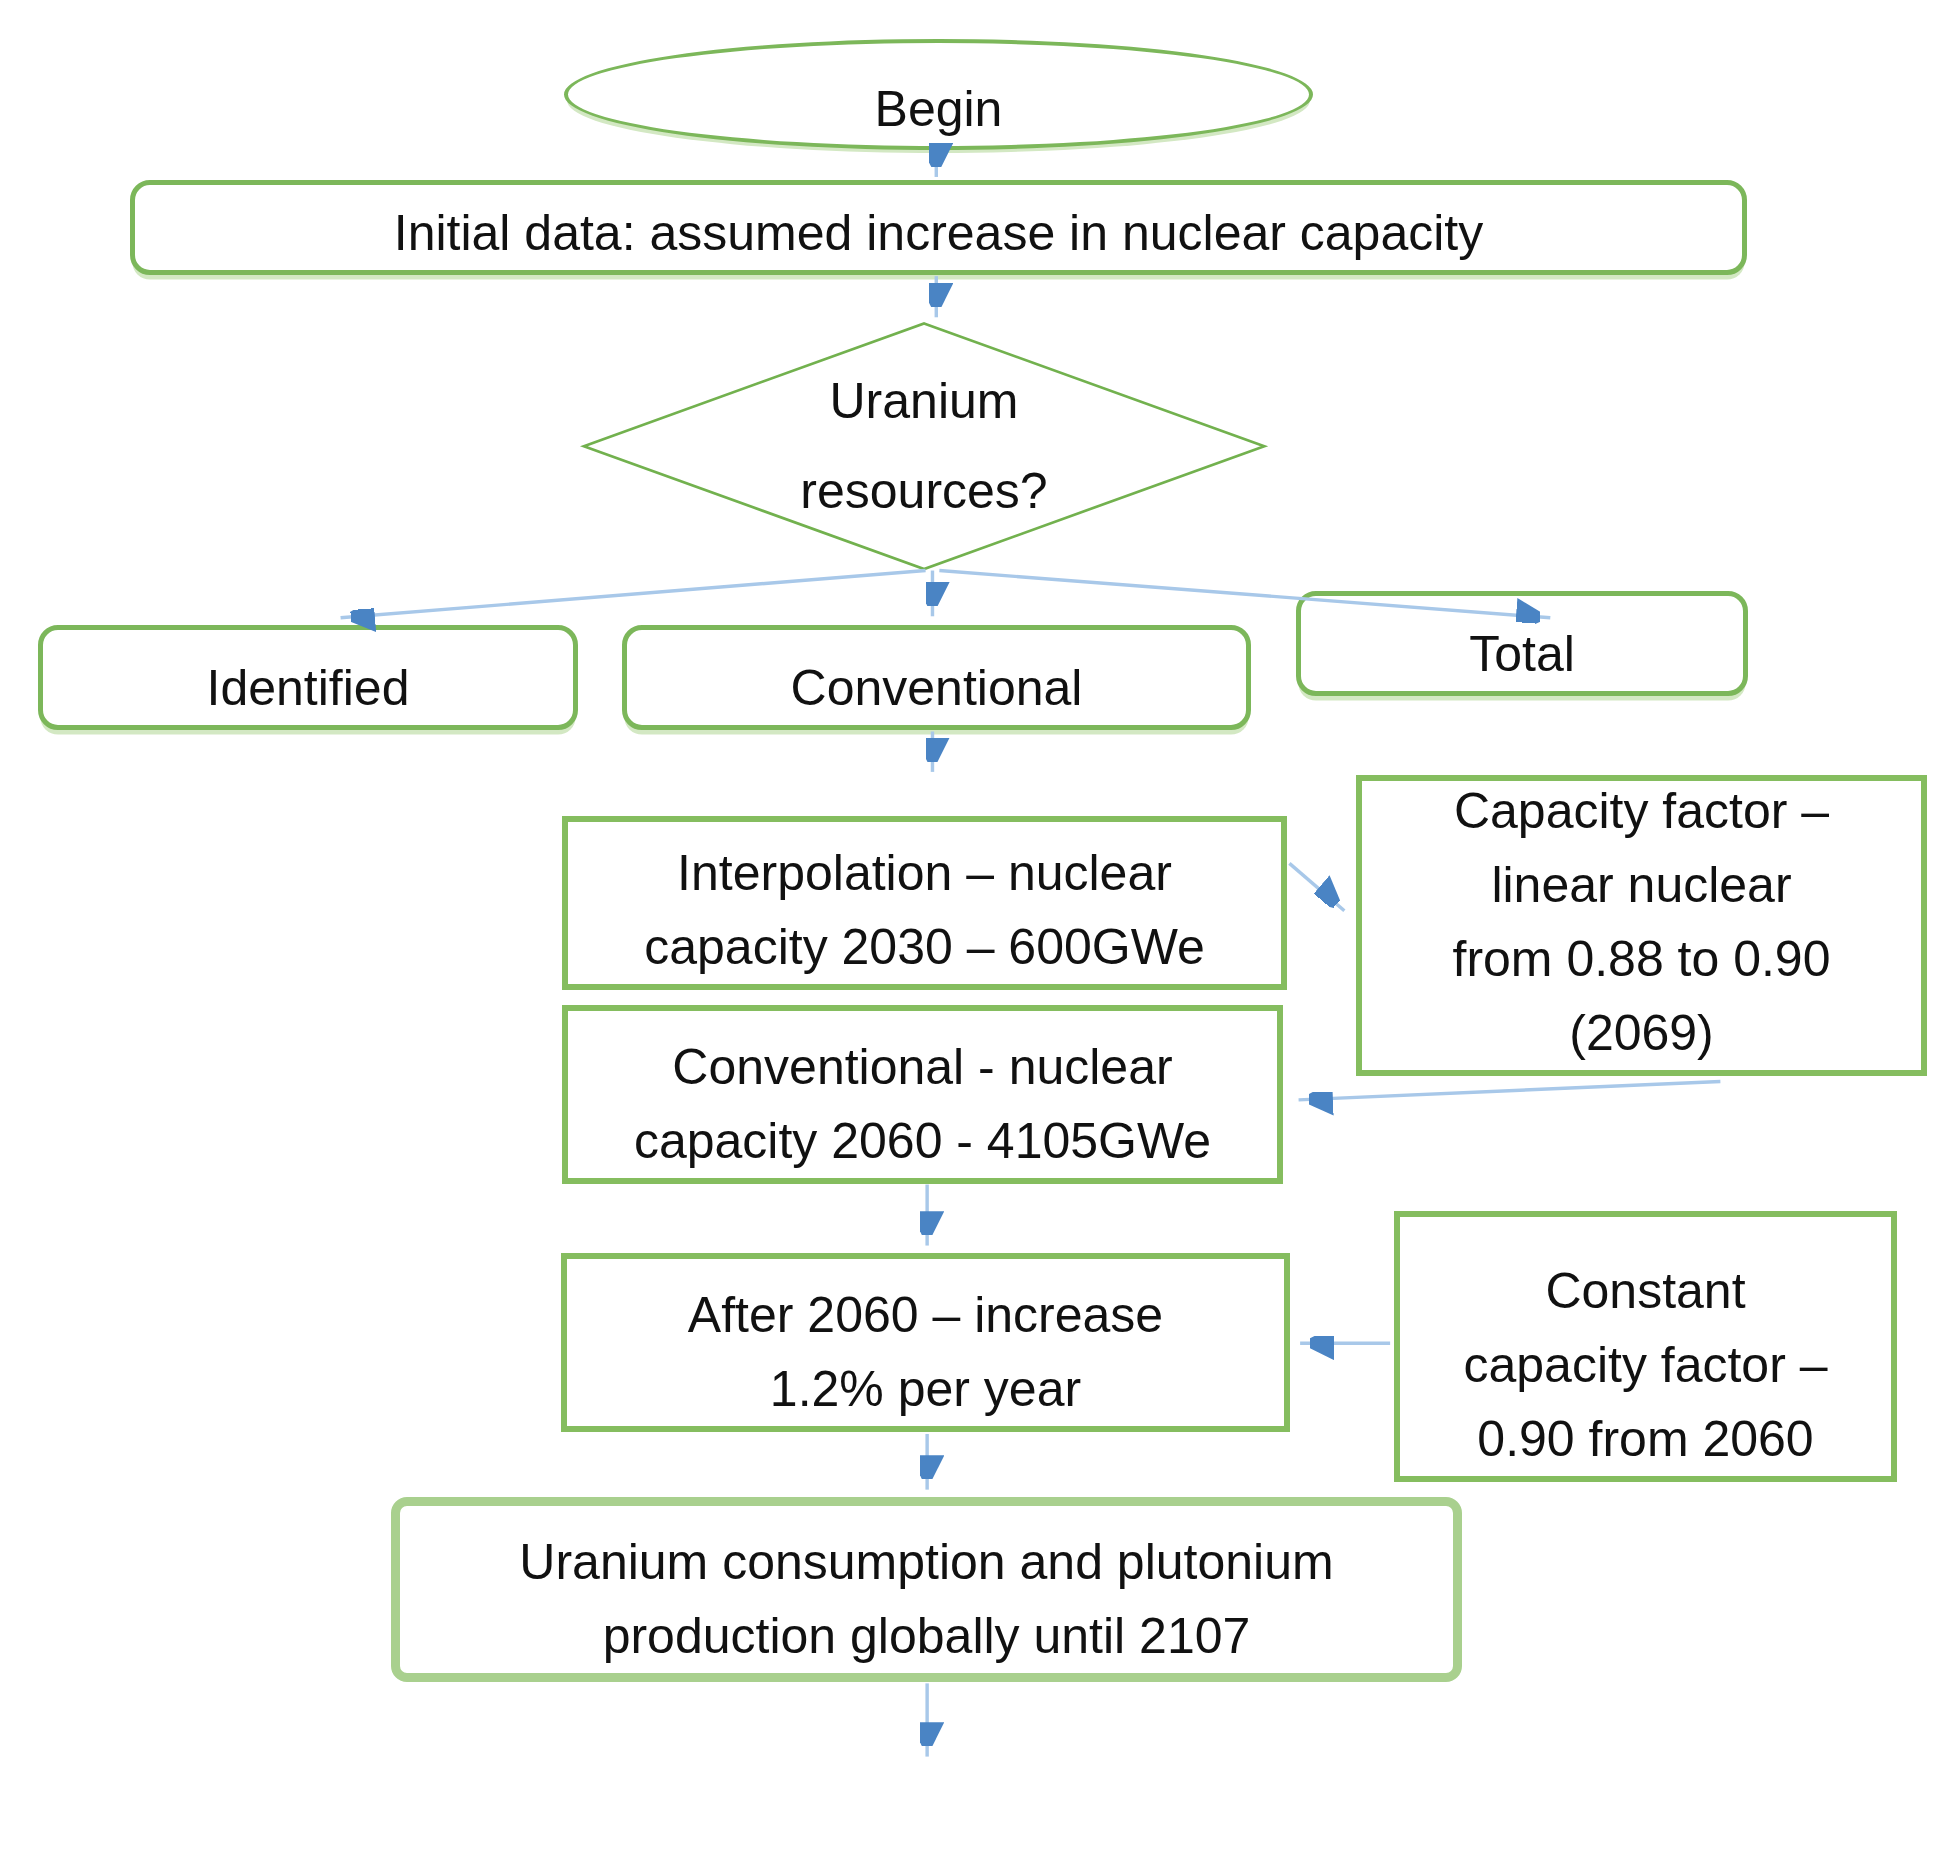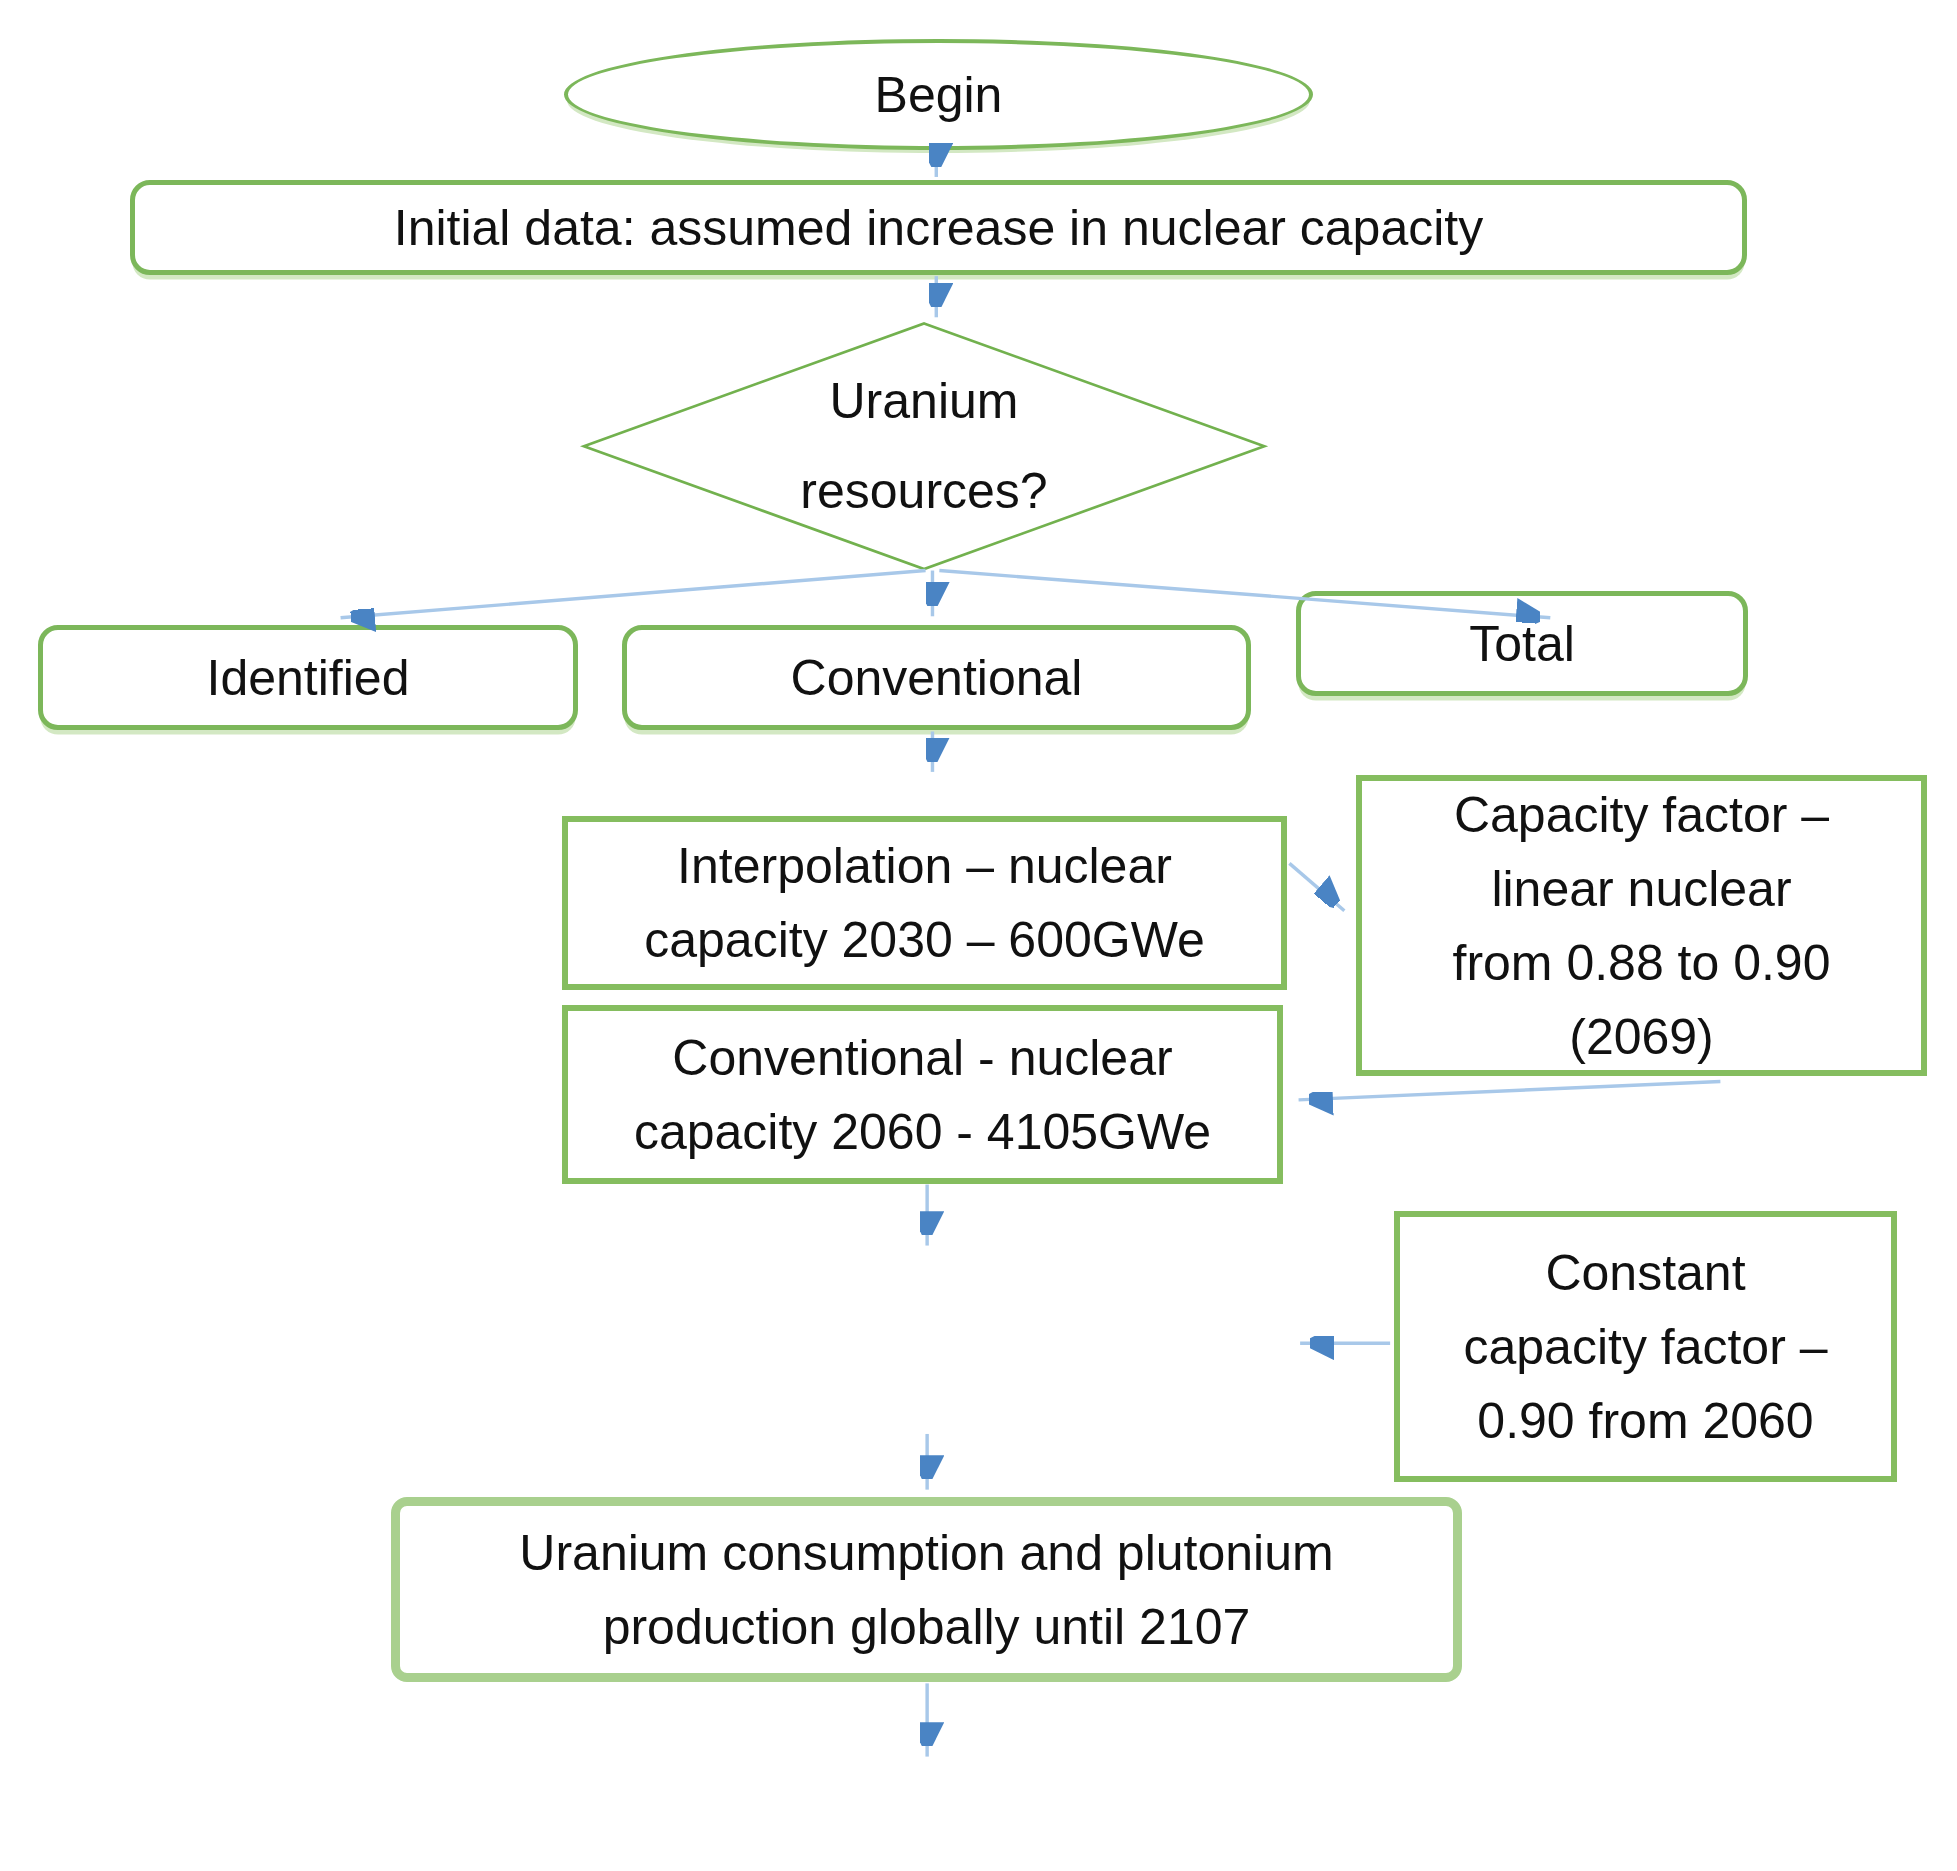--- a/index.html
+++ b/index.html
@@ -16,21 +16,21 @@
   html,body{margin:0;padding:0;}
   body{
     width:1958px;height:1871px;position:relative;overflow:hidden;
     background:var(--background);
     font-family:"Liberation Sans", sans-serif;
     color:var(--text-color);
   }
   .stage{position:absolute;inset:0;width:1958px;height:1871px;}
   .node{
     position:absolute;display:flex;flex-direction:column;
-    align-items:center;justify-content:center;
+    align-items:center;justify-content:flex-end;
     text-align:center;background:#ffffff;
     font-size:50px;line-height:74px;z-index:2;
   }
   .terminator{
     border:4.6px solid var(--node-border-green);
     border-radius:50%;
     box-shadow:0 6.1px 0 -3.1px #d3e8c3;
   }
   .rounded{
     border:5.3px solid var(--node-border-green);
@@ -93,20 +93,24 @@
     <span>linear nuclear</span>
     <span>from 0.88 to 0.90</span>
     <span>(2069)</span>
   </div>
 
   <div class="node square" style="left:562px;top:1005px;width:721px;height:179px;">
     <span>Conventional - nuclear</span>
     <span>capacity 2060 - 4105GWe</span>
   </div>
 
+  <div class="node square" style="left:561px;top:1253px;width:729px;height:179px;">
+    <span>After 2060 – increase</span>
+    <span>1.2% per year</span>
+  </div>
 
   <div class="node square" style="left:1394px;top:1211px;width:503px;height:271px;">
     <span>Constant</span>
     <span>capacity factor –</span>
     <span>0.90 from 2060</span>
   </div>
 
   <div class="node lightbox" style="left:391px;top:1497px;width:1071px;height:185px;border-radius:16px;">
     <span>Uranium consumption and plutonium</span>
     <span>production globally until 2107</span>

